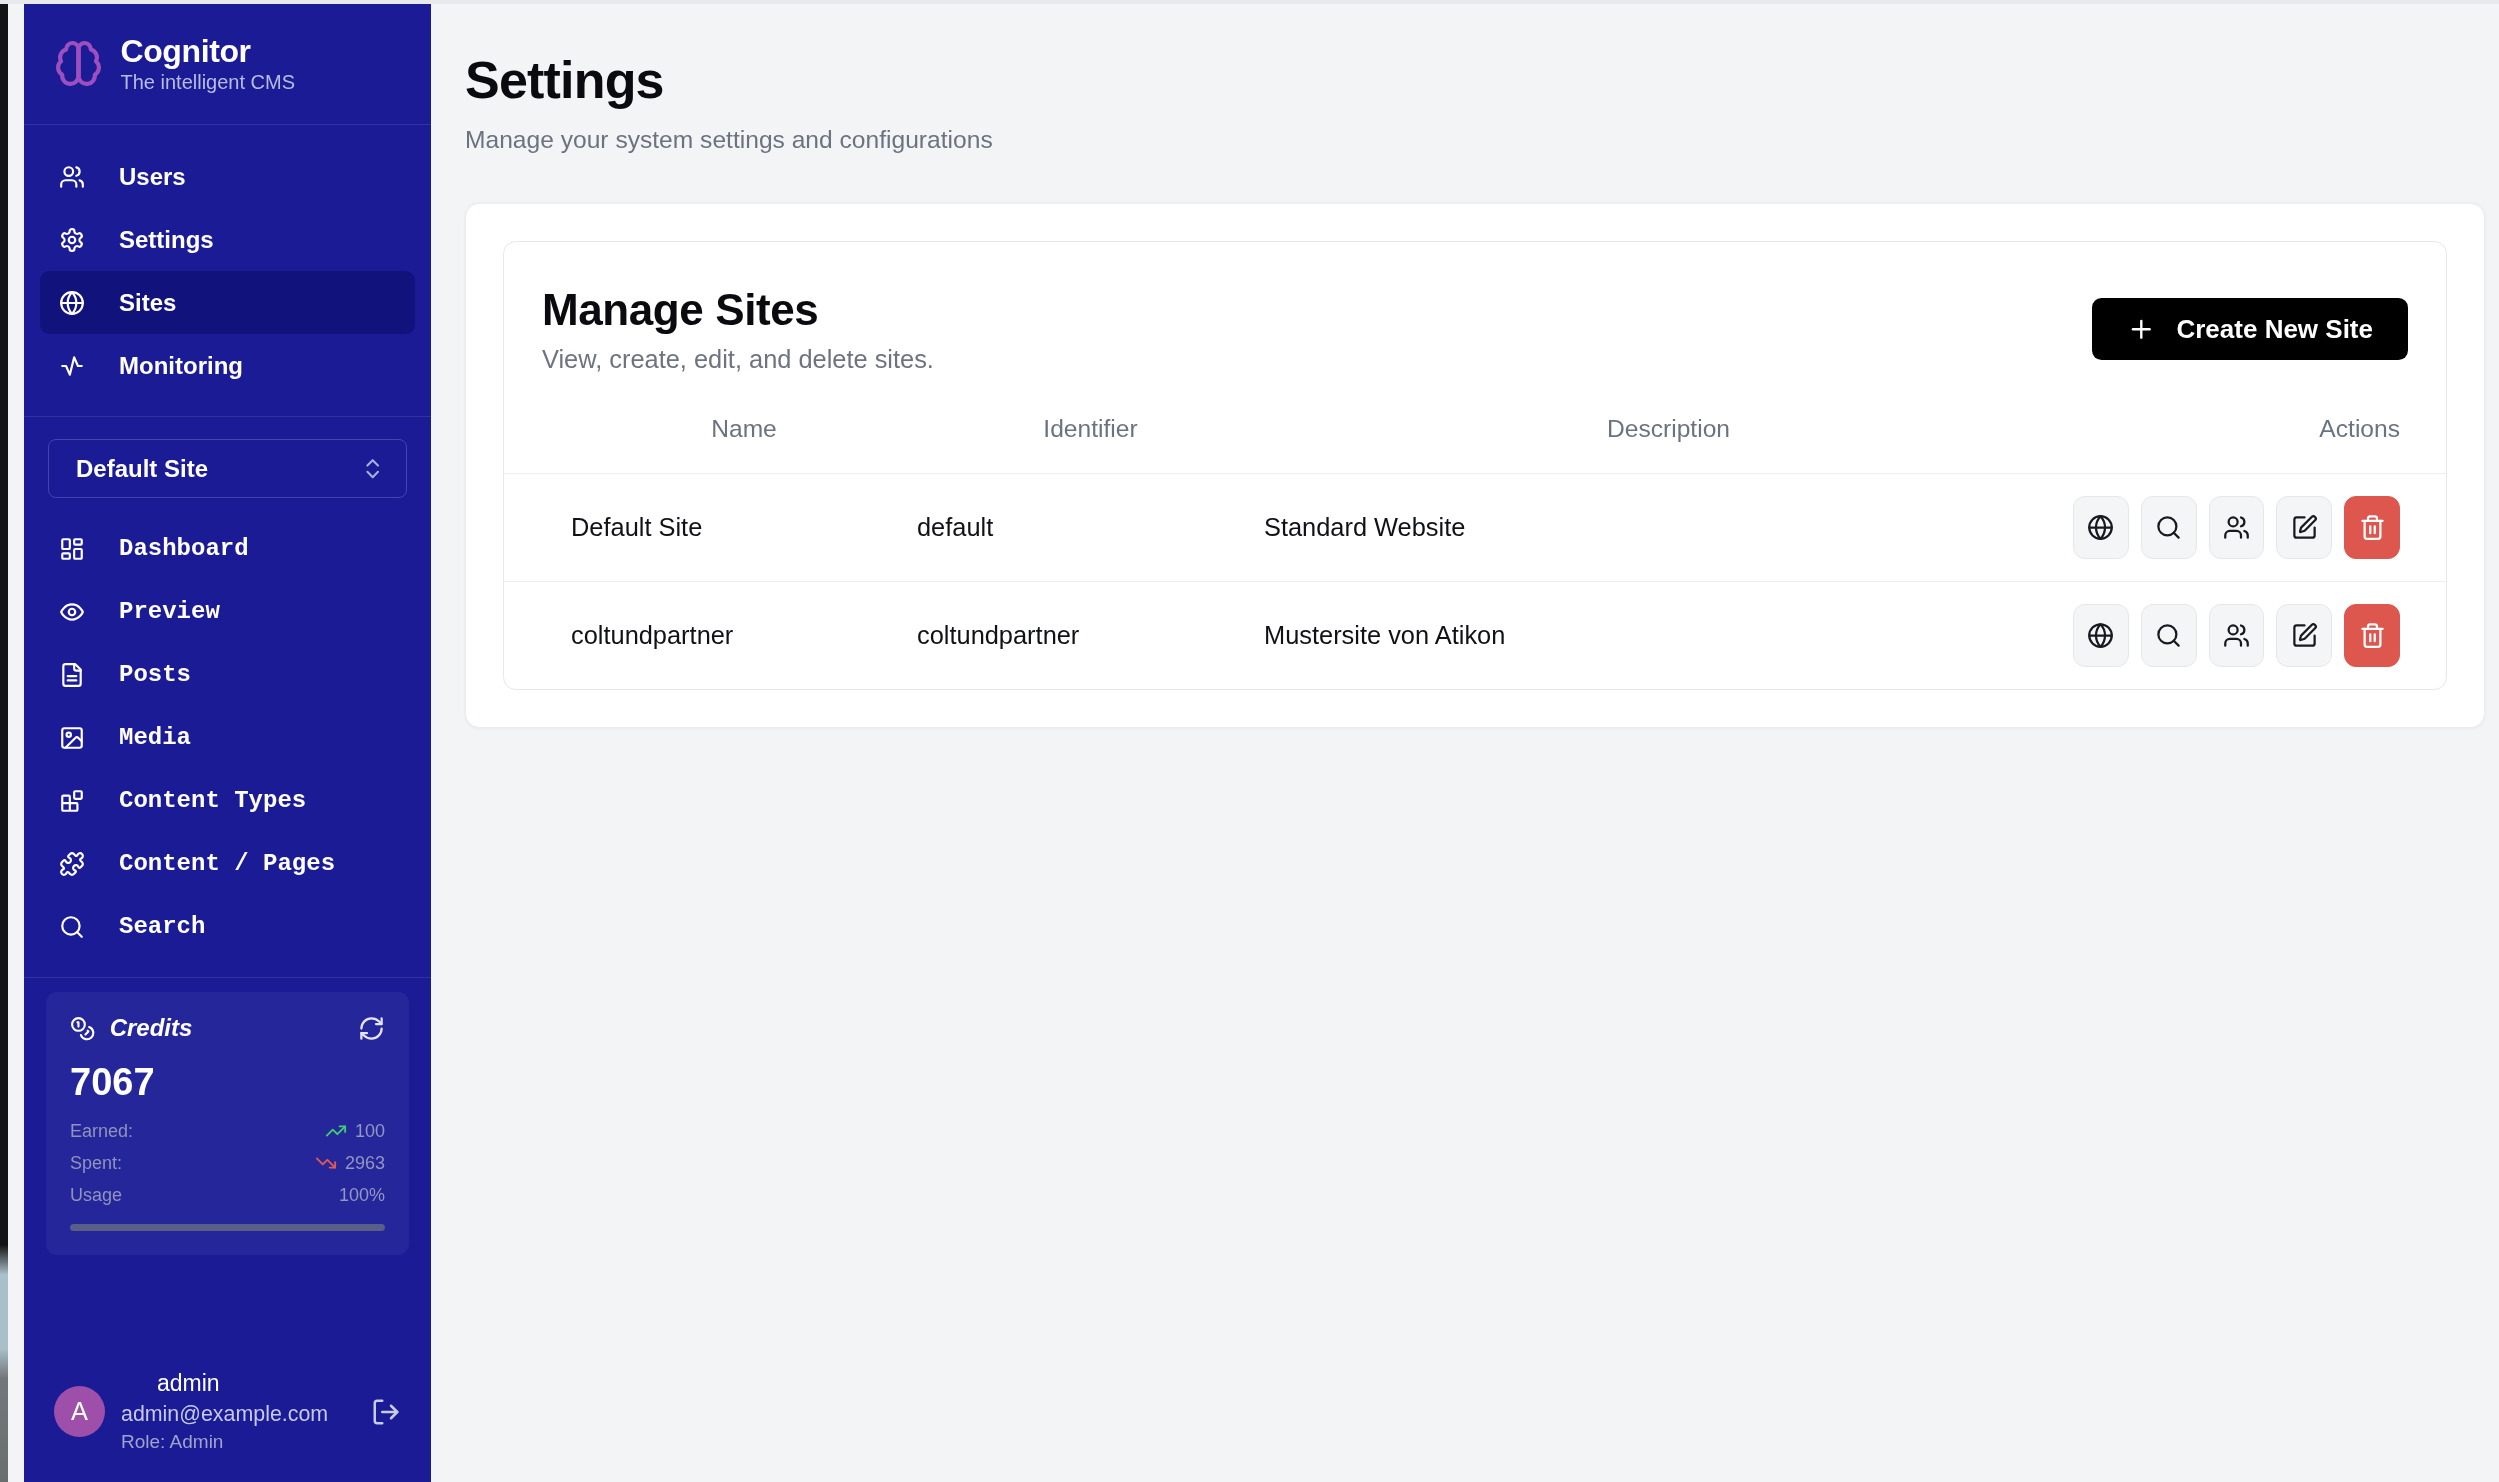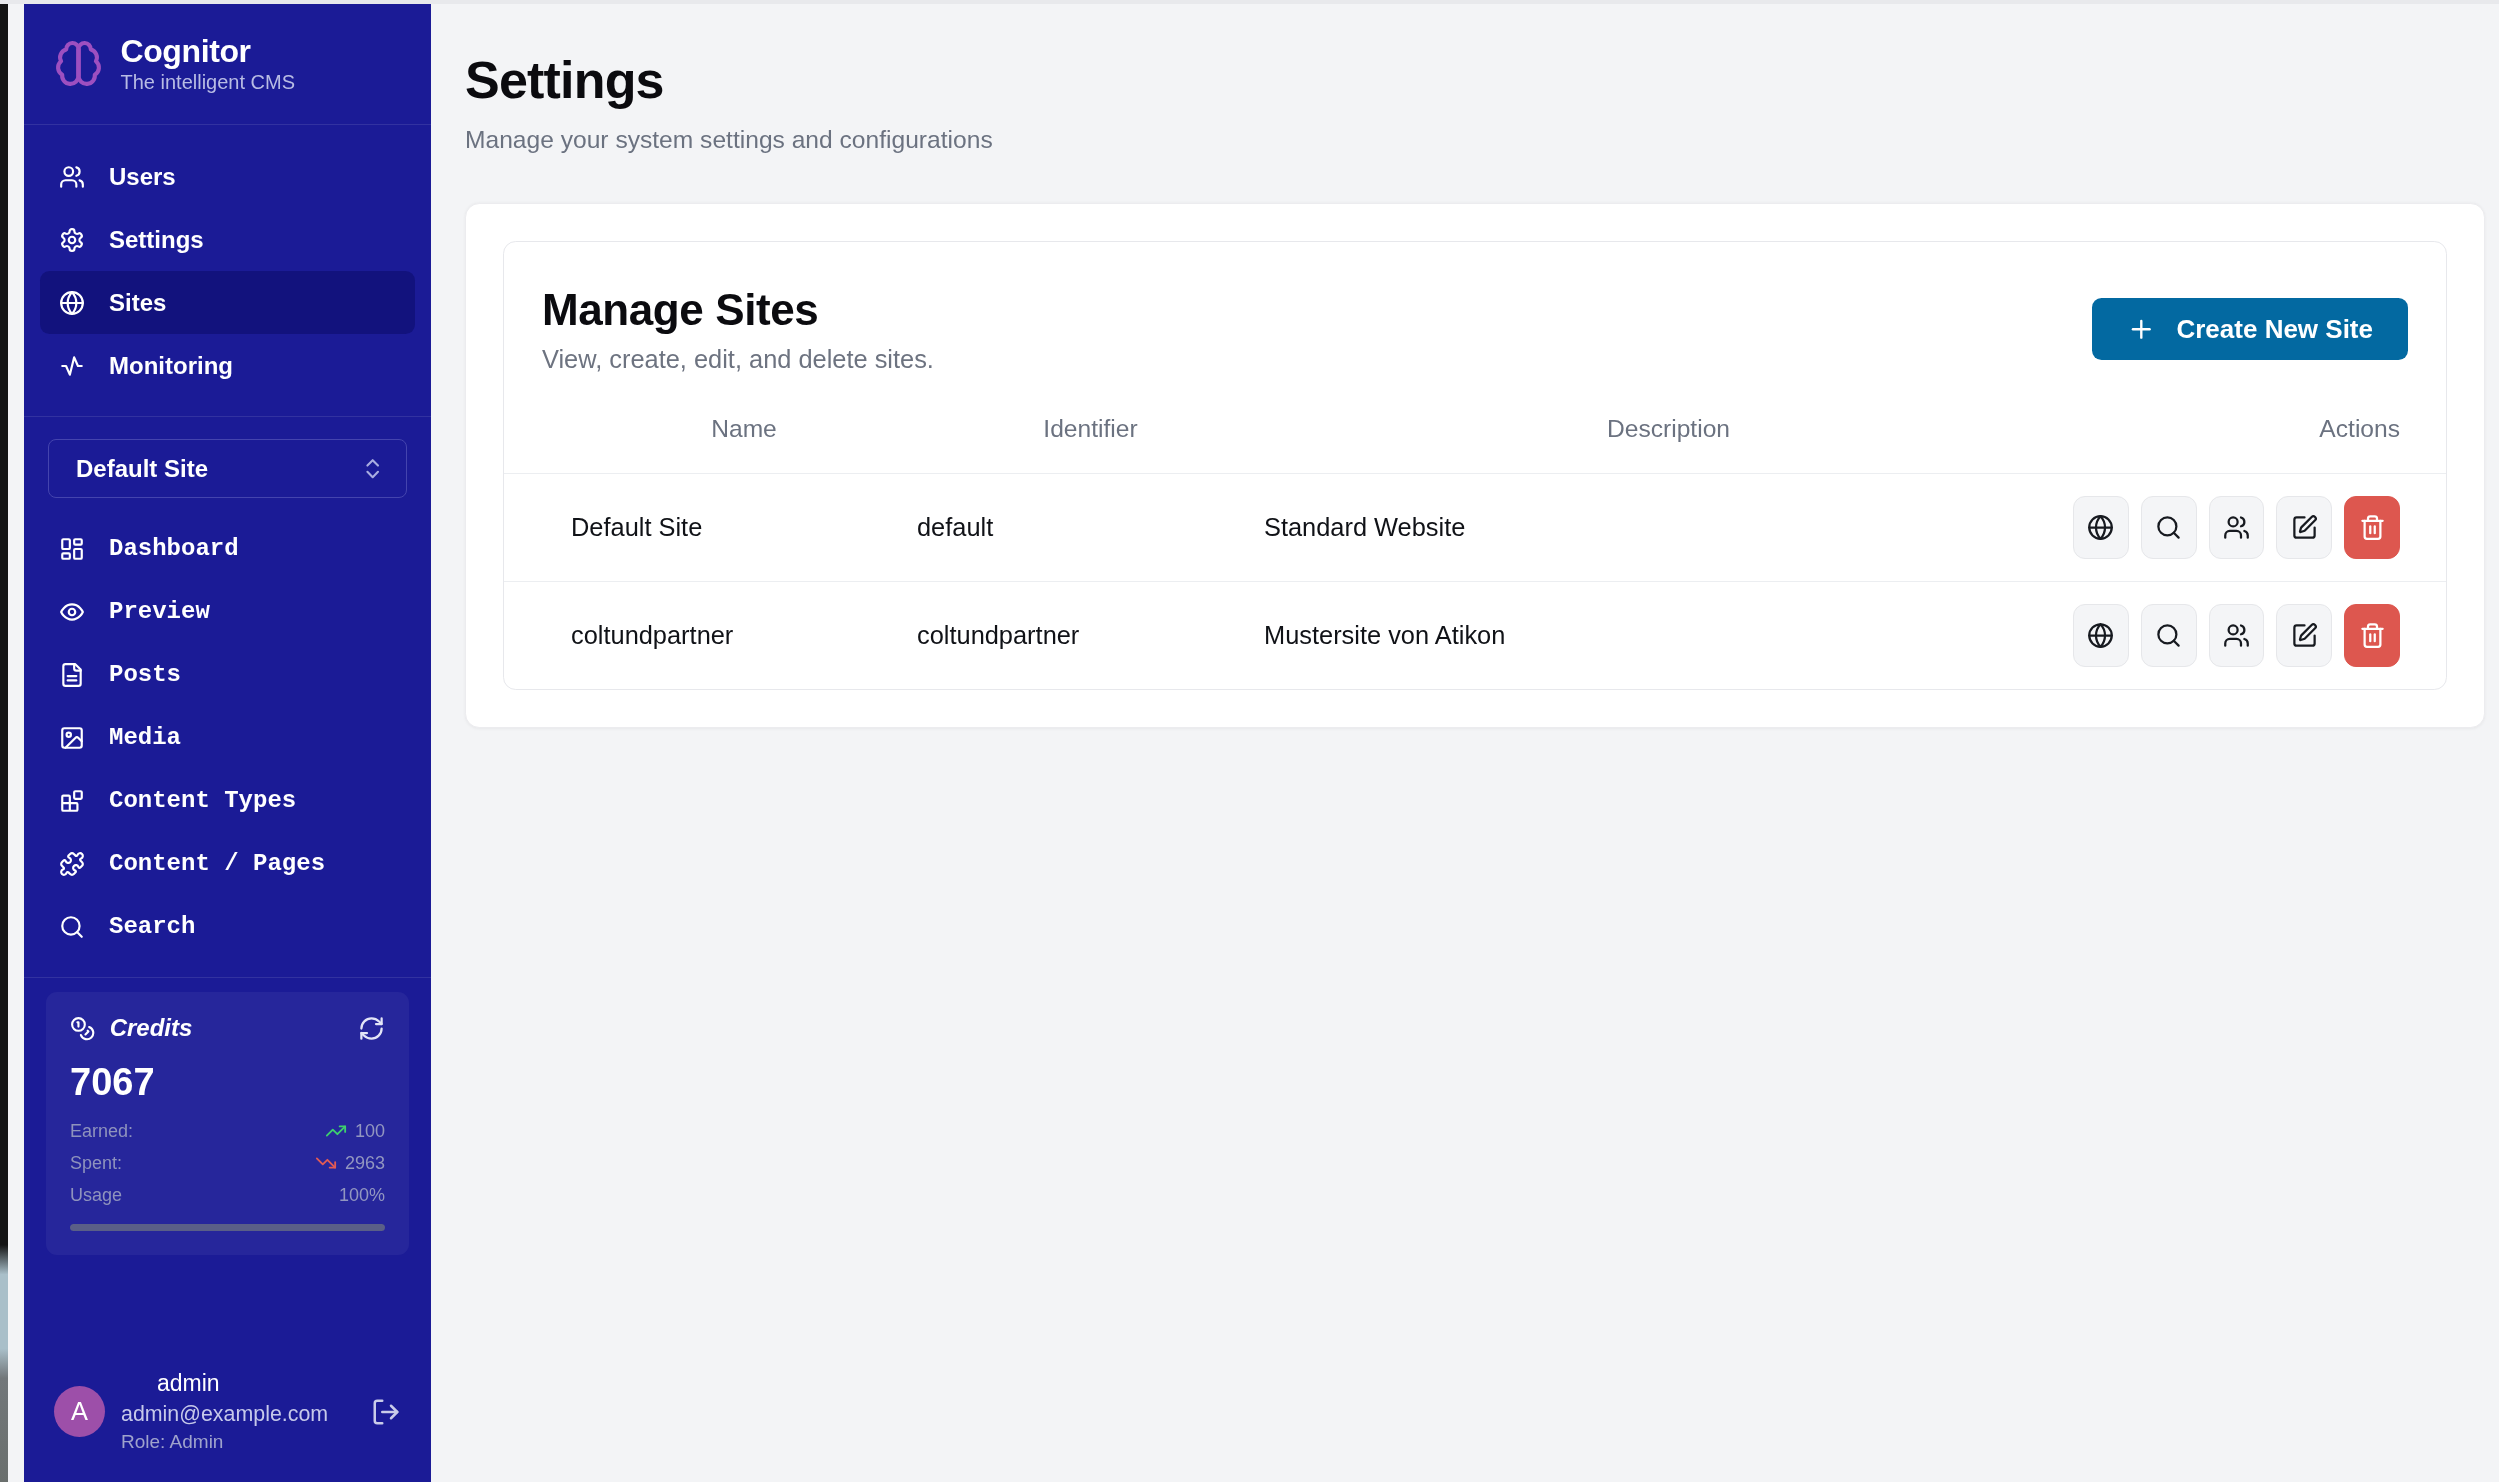--- a/index.html
+++ b/index.html
@@ -11,21 +11,21 @@
   .edge-top { position:absolute; left:0; top:0; width:2500px; height:4px; background:#e8e9ec; z-index:70; }
 
   
   .sidebar { position:absolute; left:24px; top:4px; width:407px; height:1478px; background:#1b1b96; color:#fff; z-index:50; }
   .side-header { display:flex; align-items:center; gap:17.5px; padding:28.6px 30px 30px; border-bottom:0.8px solid rgba(255,255,255,0.10); }
   .brand-icon { width:49px; height:49px; color:#9d4fc0; flex:0 0 auto; }
   .brand-name { font-size:32px; font-weight:800; letter-spacing:-0.4px; }
   .brand-tagline { font-size:20px; color:#b8bce4; margin-top:1px; }
 
   .nav { padding:20.6px 16px 19px; }
-  .nav-item { display:flex; align-items:center; gap:24px; height:63px; padding:0 19px; border-radius:9.5px; cursor:pointer; }
+  .nav-item { display:flex; align-items:center; gap:34px; height:63px; padding:0 19px; border-radius:9.5px; cursor:pointer; }
   .nav-item.active { background:#12127d; }
   .nav-icon { width:26px; height:26px; flex:0 0 auto; color:#fff; }
   .nav-label { font-size:24px; font-weight:600; }
 
   .side-divider { border-top:0.8px solid rgba(255,255,255,0.10); }
 
   .site-select { margin:22px 24px 0; height:59px; border:0.8px solid #4444ae; border-radius:8px;
     display:flex; align-items:center; justify-content:space-between; padding:0 20.6px 0 27px; cursor:pointer; }
   .site-select-label { font-size:24px; font-weight:600; }
   .site-select .chev { width:25.4px; height:25.4px; color:#a9ade0; }
@@ -61,21 +61,21 @@
   .page-subtitle { font-size:24.6px; color:#6b7280; margin-top:16px; }
 
   .outer-card { margin-top:49px; width:2020px; background:#fff; border:0.8px solid #ececef; border-radius:14.3px;
     box-shadow:0 0.8px 3.2px rgba(0,0,0,0.05); padding:37px; }
   .inner-card { border:0.8px solid #e7e8ec; border-radius:12.7px; overflow:hidden; }
 
   .card-header { display:flex; align-items:center; justify-content:space-between; padding:43px 38px 32px; }
   .card-title { font-size:44px; font-weight:750; color:#0b0b0f; letter-spacing:-0.4px; }
   .card-subtitle { font-size:25.4px; color:#6d7380; margin-top:9.5px; }
 
-  .create-btn { display:flex; align-items:center; gap:20.6px; background:#0369a1; color:#fff; border:none; cursor:pointer;
+  .create-btn { display:flex; align-items:center; gap:20.6px; background:#000000; color:#fff; border:none; cursor:pointer;
     height:62px; padding:0 35px; border-radius:9.5px; font-size:26px; font-weight:600; font-family:inherit;margin-left:24px; }
   .create-btn .plus { width:28.6px; height:28.6px; }
 
   table.sites { width:100%; border-collapse:collapse; table-layout:fixed; }
   table.sites col.c1 { width:413px; } table.sites col.c2 { width:347px; } table.sites col.c4 { width:373px; }
   table.sites th { text-align:center; font-size:24.6px; font-weight:500; color:#6b7280; padding:9.5px 0 30px; }
   table.sites th.first, table.sites td.first { padding-left:67px; }
   table.sites th.actions { text-align:right; padding-right:46px; }
   table.sites td { border-top:0.8px solid #eceef1; font-size:25.4px; color:#101217; padding:22px 0; vertical-align:middle; }
   .actions-cell { display:flex; justify-content:flex-end; align-items:center; gap:12px; padding-right:46px; }

